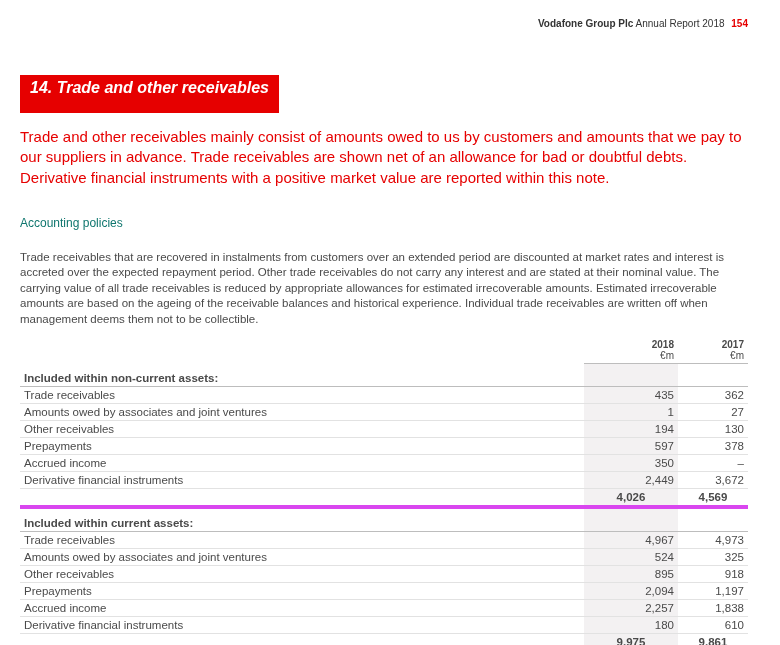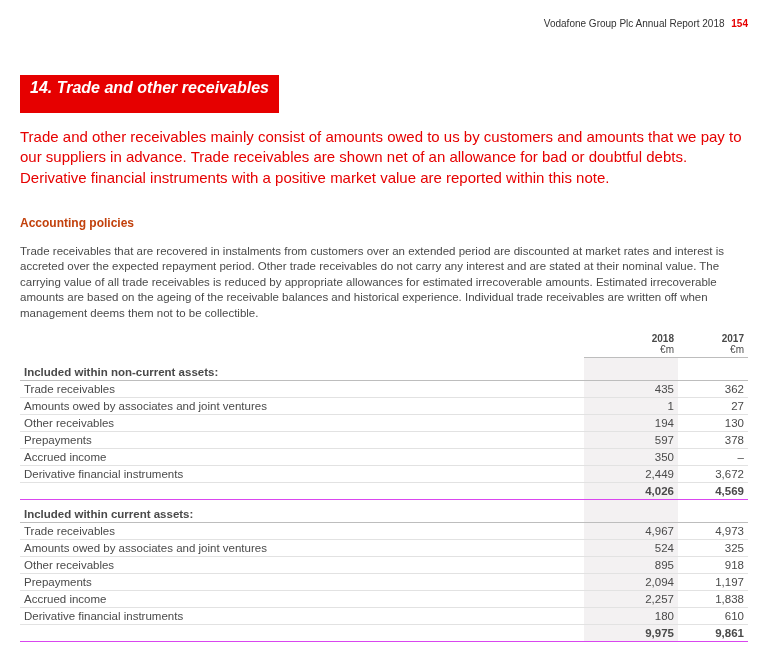--- a/index.html
+++ b/index.html
@@ -12,45 +12,45 @@
   }
   .page {
     padding: 18px 32px 24px 20px;
   }
   .header-line {
     text-align: right;
     font-size: 10px;
     color: #333;
     padding-bottom: 6px;
   }
-  .header-line .company { font-weight: normal; }
+  .header-line .company { font-weight: bold; }
   .header-line .report { font-weight: normal; }
   .header-line .pagenum { color: #e60000; font-weight: bold; padding-left: 4px;}
   .section-badge {
     display: inline-block;
     background: #e60000;
     color: #fff;
     font-weight: bold;
     font-size: 16px;
     padding: 4px 10px 16px 10px;
     margin-top: 40px;
     margin-bottom: 14px;
     font-style: italic;
   }
   .intro {
     color: #e60000;
     font-size: 15px;
     line-height: 1.35;
     margin-bottom: 28px;
   }
   .subhead {
-    color: #c2410c;
-    font-weight: bold;
+    color: #0f766e;
+    font-weight: normal;
     font-size: 12px;
-    margin-bottom: 14px;
+    margin-bottom: 20px;
   }
   .policy {
     font-size: 11.5px;
     line-height: 1.35;
     color: #4a4a4a;
     margin-bottom: 10px;
   }
   table.fin {
     width: 100%;
     border-collapse: collapse;
@@ -75,21 +75,22 @@
   table.fin td.num { text-align: right; width: 70px; }
   table.fin td.numcur { text-align: right; width: 94px; background: #f3f1f2; }
   table.fin tr.grouphead td {
     font-weight: bold;
     border-bottom: 1px solid #bdbdbd;
     padding-top: 8px;
   }
   table.fin tr.total td {
     font-weight: bold;
     border-top: 1px solid #9b9b9b;
-    border-bottom: 1px solid #d946ef;
+    border-bottom: 4px solid #d946ef;
+    text-align: center;
   }
 </style>
 </head>
 <body>
 
 <div class="page">
 
   <div class="header-line">
     <span class="company">Vodafone Group Plc</span>
     <span class="report"> <span>Annual Report 2018</span> </span>

